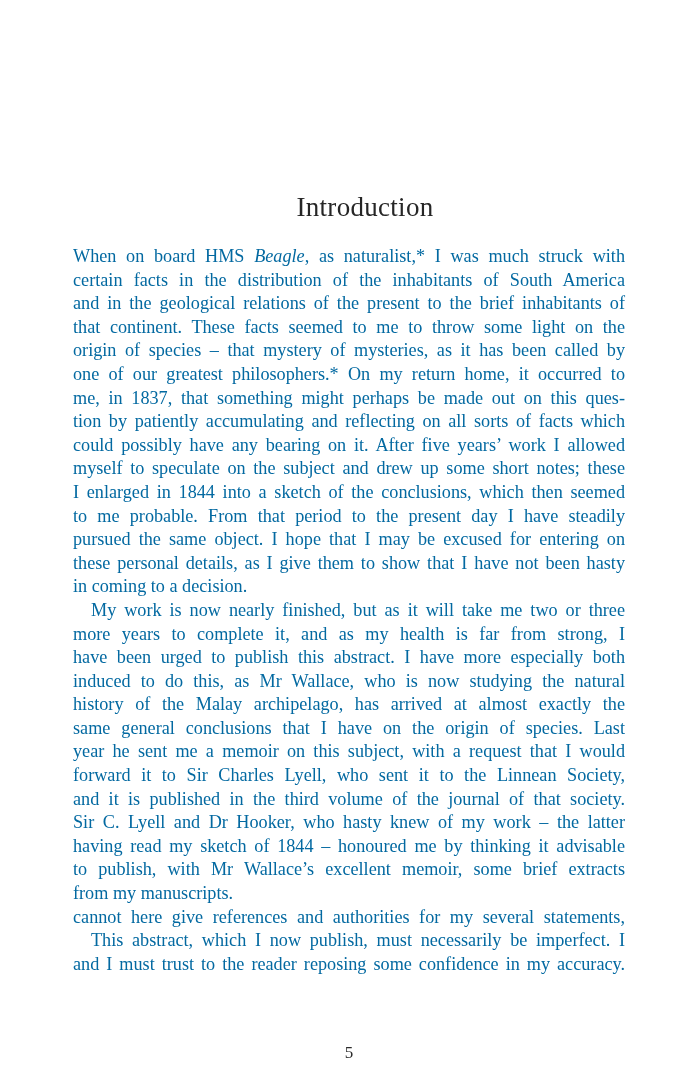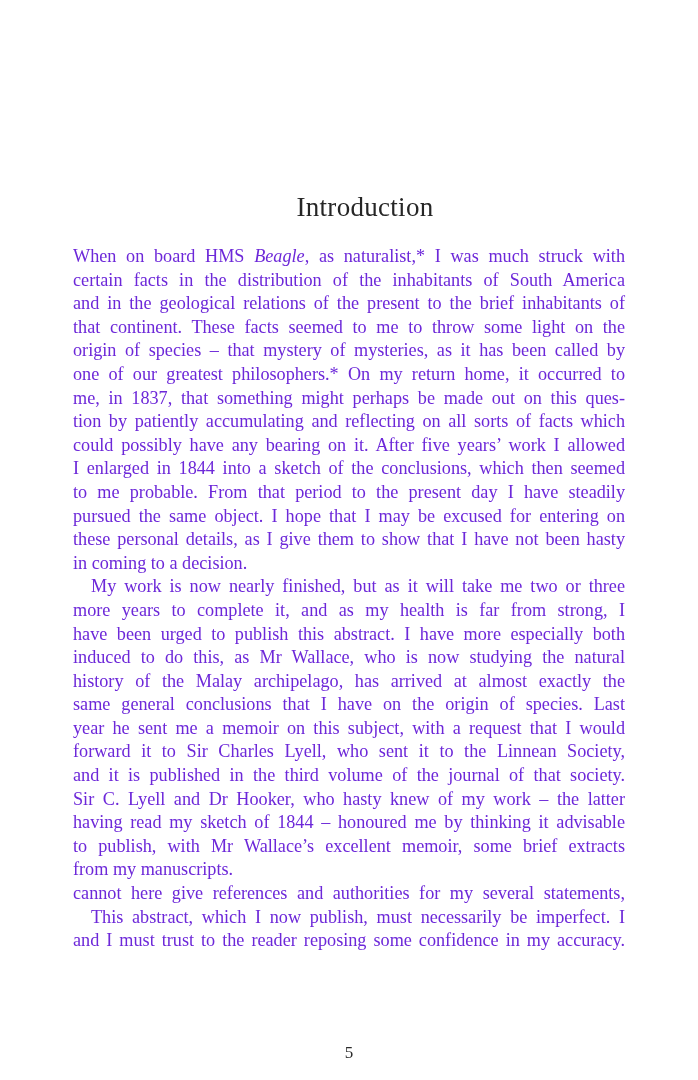--- a/index.html
+++ b/index.html
@@ -40,21 +40,21 @@
       width: 552px;
     }
     .line {
       display: block;
       height: 23.6px;
       line-height: 23.6px;
       font-size: 18.2px;
       white-space: nowrap;
       text-align: justify;
       text-align-last: justify;
-      color: #6d28d9;
+      color: #0369a1;
     }
     .line.last {
       text-align-last: left;
     }
     .line.indent {
       padding-left: 18px;
     }
     .page-number {
       position: absolute;
       top: 1043px;
@@ -77,20 +77,21 @@
     <div>
       <span class="line"><span>When on board HMS </span><em>Beagle</em><span>, as naturalist,* I was much struck with</span></span>
       <span class="line">certain facts in the distribution of the inhabitants of South America</span>
       <span class="line">and in the geological relations of the present to the brief inhabitants of</span>
       <span class="line">that continent. These facts seemed to me to throw some light on the</span>
       <span class="line">origin of species – that mystery of mysteries, as it has been called by</span>
       <span class="line">one of our greatest philosophers.* On my return home, it occurred to</span>
       <span class="line">me, in 1837, that something might perhaps be made out on this ques-</span>
       <span class="line">tion by patiently accumulating and reflecting on all sorts of facts which</span>
       <span class="line">could possibly have any bearing on it. After five years’ work I allowed</span>
+      <span class="line">myself to speculate on the subject and drew up some short notes; these</span>
       <span class="line">I enlarged in 1844 into a sketch of the conclusions, which then seemed</span>
       <span class="line">to me probable. From that period to the present day I have steadily</span>
       <span class="line">pursued the same object. I hope that I may be excused for entering on</span>
       <span class="line">these personal details, as I give them to show that I have not been hasty</span>
       <span class="line last">in coming to a decision.</span>
     </div>
 
     <div>
       <span class="line indent">My work is now nearly finished, but as it will take me two or three</span>
       <span class="line">more years to complete it, and as my health is far from strong, I</span>

